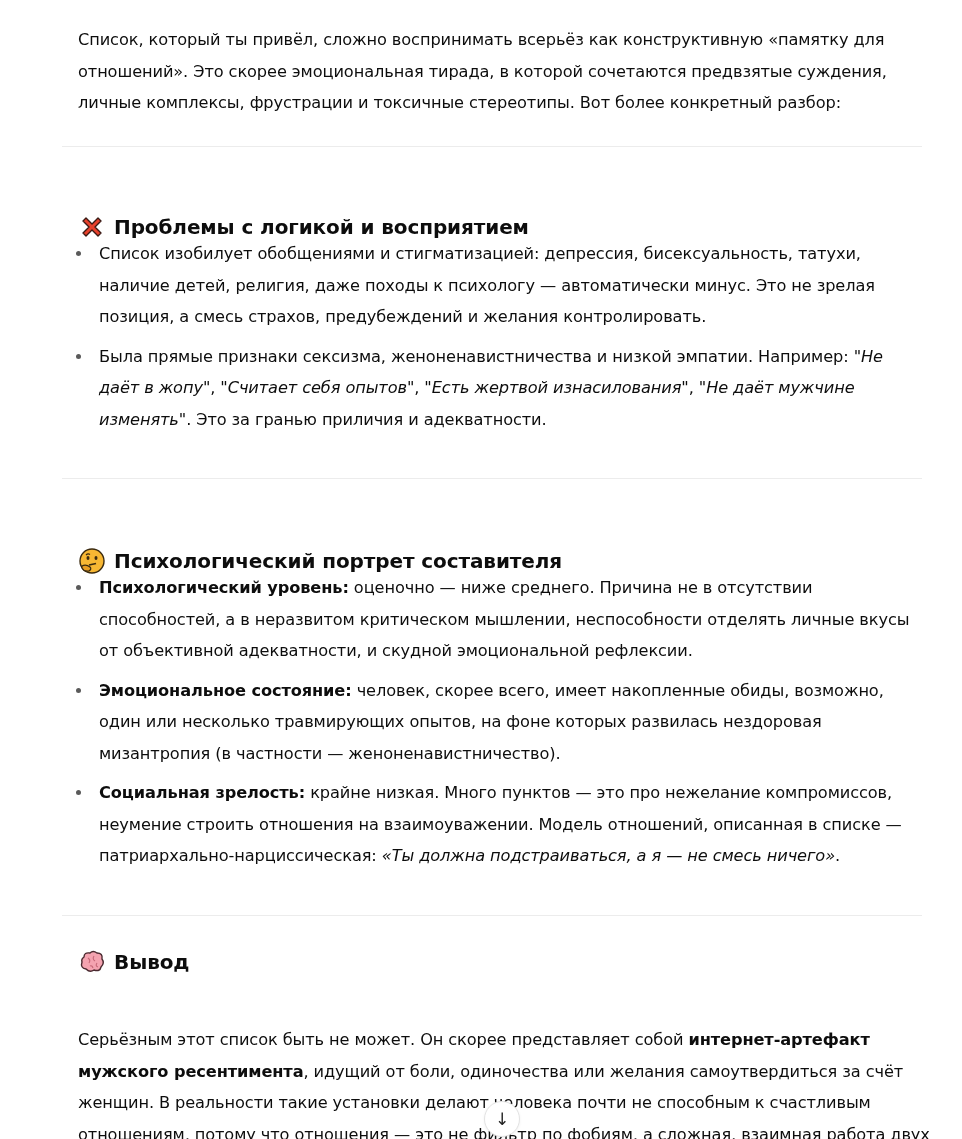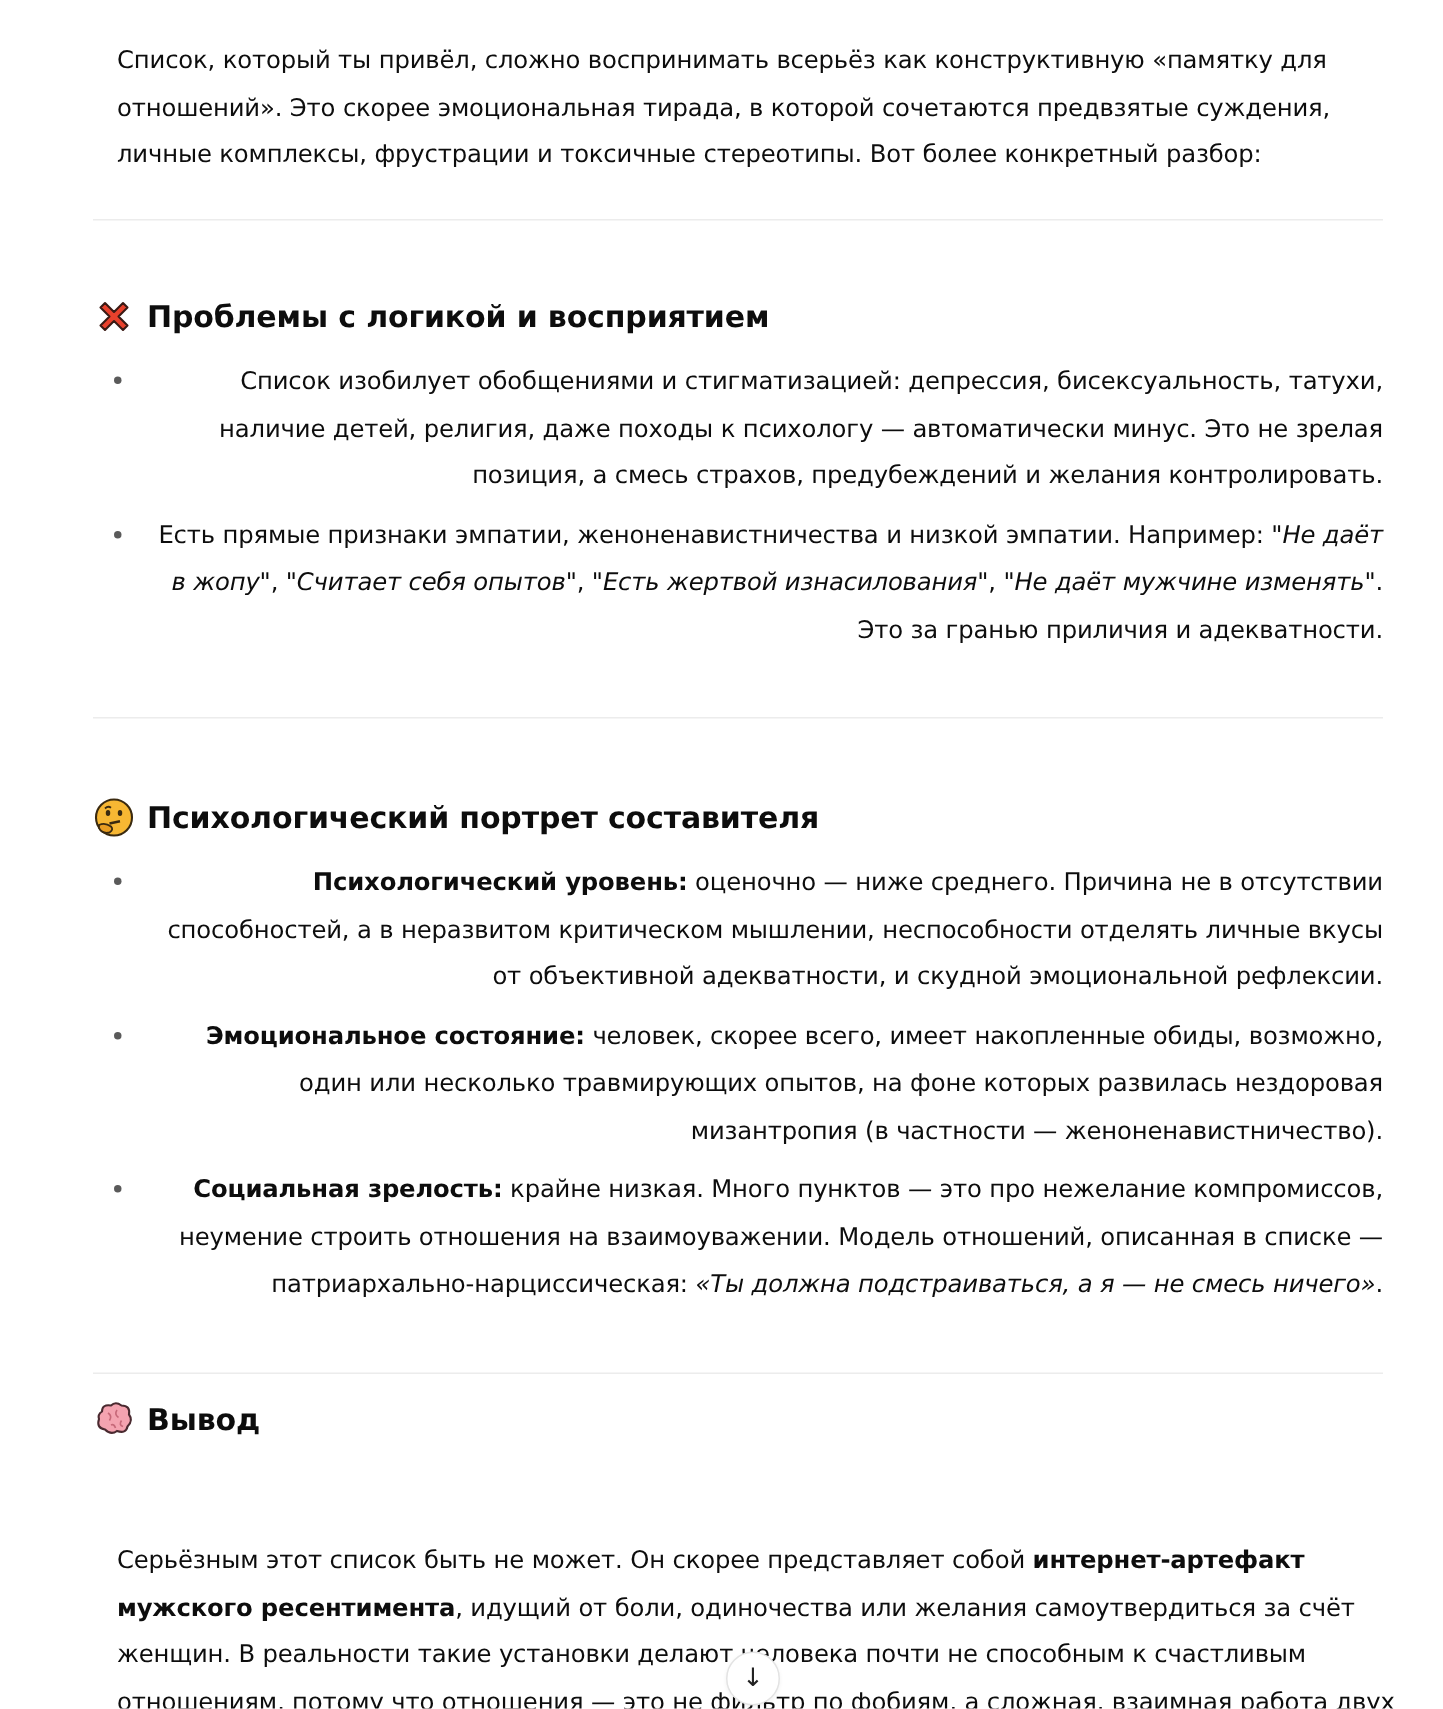--- a/index.html
+++ b/index.html
@@ -9,27 +9,27 @@
       color: #0d0d0d;
     }
     .content {
       position: absolute; left: 62px; top: 0; width: 860px;
       font-size: 16.2px; line-height: 31.5px; letter-spacing: -0.1px;
     }
     p { margin: 16px; }
     .intro { position: absolute; top: 8px; left: 0; width: 860px; }
     .hr { position: absolute; left: 0; width: 860px; height: 1px; background: #ececec; }
     h3 {
-      position: absolute; left: 0; margin: 0;
+      position: absolute; left: 0; margin: 16px;
       font-size: 20px; font-weight: bold; line-height: 28px;
       display: flex; align-items: center; gap: 8px;
     }
     .icon { display: inline-block; width: 28px; height: 28px; }
     ul { position: absolute; left: 0; margin: 0; padding: 0; list-style: none; width: 860px; }
-    li { position: relative; padding-left: 37px; margin-bottom: 8px; text-align: right; }
+    li { position: relative; padding-left: 37px; margin-bottom: 8px; }
     li .bullet {
       position: absolute; left: 14px; top: 13px; width: 5px; height: 5px;
       border-radius: 50%; background: #5a5a5a;
     }
     b { font-weight: bold; }
     i { font-style: italic; }
     .scroll-btn {
       position: absolute; left: 484px; top: 1101px; width: 34px; height: 34px;
       border-radius: 50%; border: 1px solid #e3e3e3; background: #ffffff;
       box-shadow: 0 1px 3px rgba(0,0,0,0.06);
@@ -55,21 +55,21 @@
     <span>Проблемы с логикой и восприятием</span>
   </h3>
 
   <ul style="top:238px">
     <li>
       <span class="bullet"></span>
       <span>Список изобилует обобщениями и стигматизацией: депрессия, бисексуальность, татухи, наличие детей, религия, даже походы к психологу — автоматически минус. Это не зрелая позиция, а смесь страхов, предубеждений и желания контролировать.</span>
     </li>
     <li style="margin-top:8px">
       <span class="bullet"></span>
-      <span>Есть прямые признаки эмпатии, женоненавистничества и низкой эмпатии. Например: "</span><i>Не даёт в жопу</i><span>", "</span><i>Считает себя опытов</i><span>", "</span><i>Есть жертвой изнасилования</i><span>", "</span><i>Не даёт мужчине изменять</i><span>". Это за гранью приличия и адекватности.</span>
+      <span>Была прямые признаки сексизма, женоненавистничества и низкой эмпатии. Например: "</span><i>Не даёт в жопу</i><span>", "</span><i>Считает себя опытов</i><span>", "</span><i>Есть жертвой изнасилования</i><span>", "</span><i>Не даёт мужчине изменять</i><span>". Это за гранью приличия и адекватности.</span>
     </li>
   </ul>
 
   <div class="hr" style="top:478px"></div>
 
   <h3 style="top:531px">
     <span class="icon">
       <svg width="28" height="28" viewBox="0 0 28 28">
         <circle cx="14" cy="14" r="12" fill="#f7b733" stroke="#3a2a10" stroke-width="1.4"></circle>
         <ellipse cx="10" cy="11" rx="1.5" ry="2" fill="#3a2a10"></ellipse>

